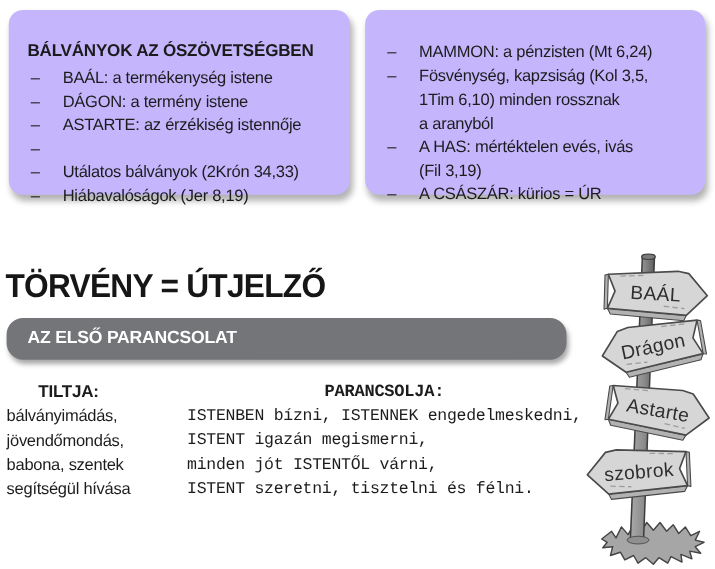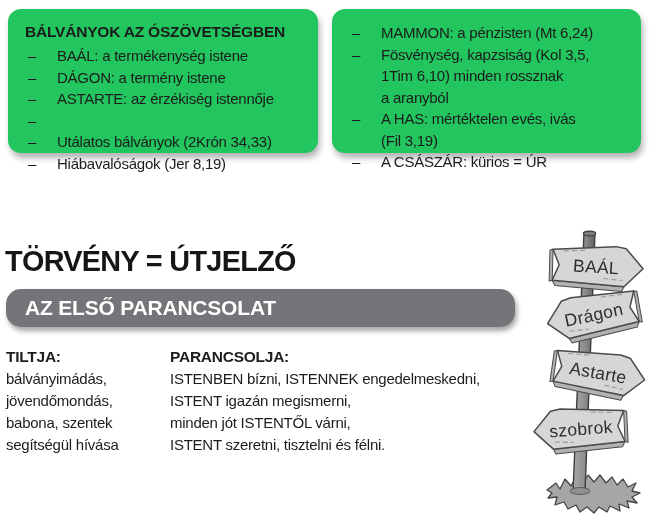--- a/index.html
+++ b/index.html
@@ -2,22 +2,22 @@
 <html><head>
 <meta charset="utf-8">
 <style>
   html,body{margin:0;padding:0;background:#ffffff;}
   .page{
     position:relative;width:650px;height:517px;background:#ffffff;overflow:hidden;
     font-family:"Liberation Sans",sans-serif;color:#1c1c1c;
   }
   
   .box{
-    position:absolute;top:9px;height:144px;background:#22c55e;border-radius:13px;
-    box-shadow:2px 5px 6px rgba(0,0,0,.30);box-sizing:border-box;padding-top:13px;
+    position:absolute;top:9px;height:168px;background:#c4b5fd;border-radius:13px;
+    box-shadow:2px 5px 6px rgba(0,0,0,.30);box-sizing:border-box;padding-top:28px;
   }
   .box-left{left:8px;width:310px;}
   .box-right{left:332px;width:309px;}
   .box h2{
     margin:0 0 4px 17px;font-size:15.5px;line-height:19px;font-weight:bold;
     letter-spacing:-0.2px;color:#1b1b1b;white-space:nowrap;
   }
   .li{
     display:grid;grid-template-columns:29px 1fr;padding-left:20px;
     font-size:15px;line-height:21.5px;letter-spacing:-0.25px;color:#1c1c1c;
@@ -29,28 +29,28 @@
     position:absolute;left:5px;top:244px;margin:0;font-size:30px;line-height:34px;
     font-weight:800;letter-spacing:-0.7px;color:#161616;white-space:nowrap;
     transform:scaleX(.96);transform-origin:left center;
   }
   
   .banner{
     position:absolute;left:6px;top:289px;width:509px;height:38px;background:#747578;
     border-radius:15px;box-shadow:2px 4px 5px rgba(0,0,0,.35);
     display:flex;align-items:center;padding-left:19px;box-sizing:border-box;
   }
-  .banner span{color:#ffffff;font-size:21px;font-weight:bold;letter-spacing:-0.2px;white-space:nowrap;}
+  .banner span{color:#ffffff;font-size:16px;font-weight:bold;letter-spacing:-0.2px;white-space:nowrap;}
   
   .col{position:absolute;top:347px;font-size:15px;letter-spacing:-0.25px;color:#1c1c1c;}
-  .col h3{margin:0 0 0 0;font-size:15.5px;line-height:19px;font-weight:bold;white-space:nowrap;}
+  .col h3{margin:0 0 0 0;font-size:15.5px;line-height:19px;font-weight:bold;white-space:nowrap;text-align:center;}
   .col .col-lines{margin-top:2px;}
   .col .col-lines div{line-height:22px;white-space:nowrap;}
   .col-0{left:6px;}
-  .col-1{left:170px;}
+  .col-1{left:170px;font-family:Liberation Mono, monospace;}
   
   .signpost{position:absolute;left:505px;top:228px;}
   .plank{fill:#d6d6d6;stroke:#4a4a4a;stroke-width:1.5;stroke-linejoin:round;}
   .edge{fill:#b2b2b2;stroke:#4a4a4a;stroke-width:1;stroke-linejoin:round;}
   .wm{stroke:#9d9d9d;stroke-width:1.2;fill:none;stroke-dasharray:5 3;}
   .sign-label{font-family:"Liberation Sans",sans-serif;font-size:17.5px;fill:#2e2e2e;letter-spacing:.3px;text-anchor:middle;}
 </style>
 </head>
 <body>
 

